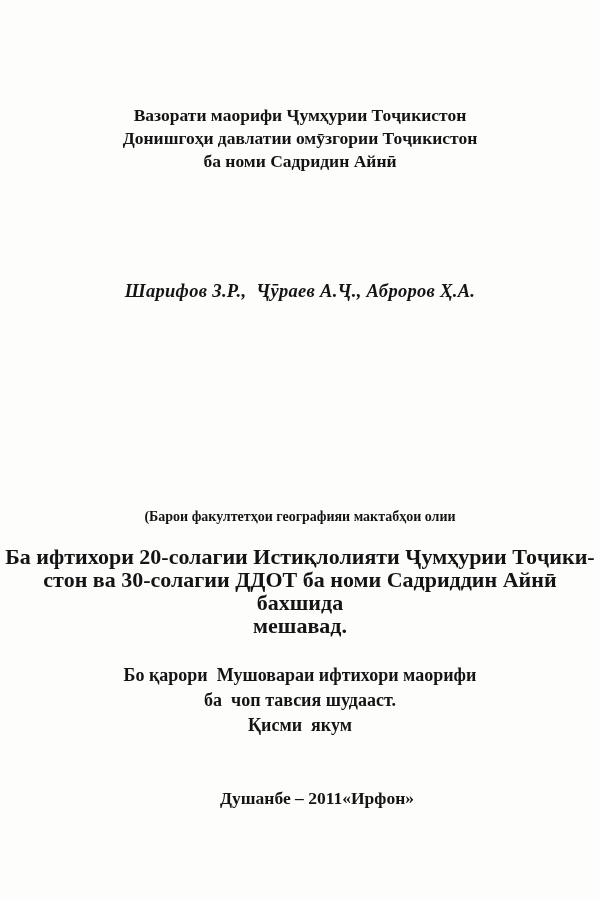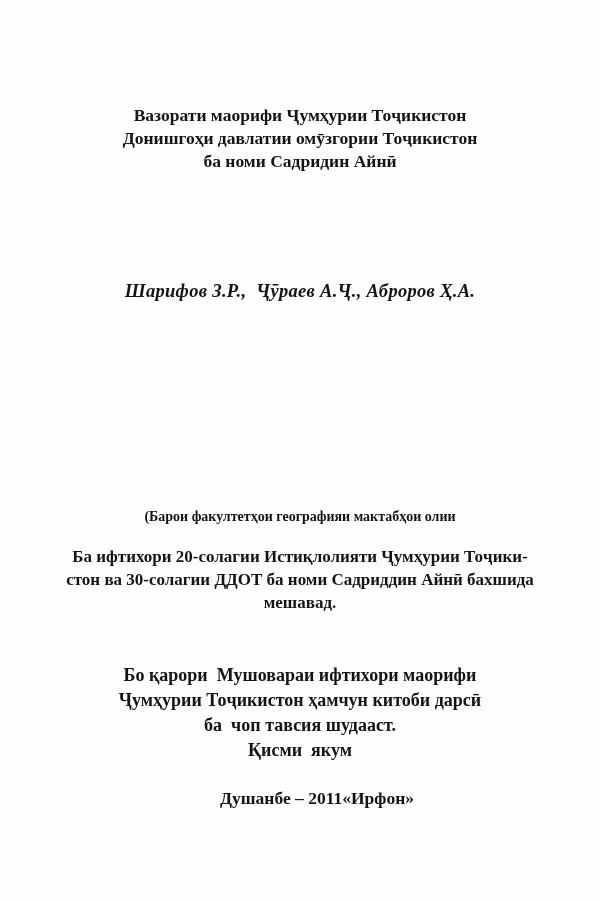--- a/index.html
+++ b/index.html
@@ -47,21 +47,21 @@
     letter-spacing: 0.2px;
   }
   .subtitle-block {
     top: 461px;
     font-size: 14px;
     line-height: 25px;
     margin-top: 43px;
   }
   .dedication-block {
     top: 545px;
-    font-size: 17px;
+    font-size: 22px;
     line-height: 23px;
   }
   .approval-block {
     top: 663px;
     font-size: 18px;
     line-height: 25px;
   }
   .imprint-block {
     top: 786px;
     font-size: 17.5px;
@@ -90,21 +90,20 @@
   </div>
 
   <div class="block dedication-block">
     <div class="line">Ба ифтихори 20-солагии Истиқлолияти Ҷумҳурии Тоҷики-</div>
     <div class="line">стон ва 30-солагии ДДОТ ба номи Садриддин Айнӣ бахшида</div>
     <div class="line">мешавад.</div>
   </div>
 
   <div class="block approval-block">
     <div class="line">Бо қарори  Мушовараи ифтихори маорифи</div>
-    <div class="line">Ҷумҳурии Тоҷикистон ҳамчун китоби дарсӣ</div>
     <div class="line">ба  чоп тавсия шудааст.</div>
     <div class="line">Қисми  якум</div>
   </div>
 
   <div class="block imprint-block">
     <div class="line">Душанбе – 2011«Ирфон»</div>
   </div>
 
 </div>
 

